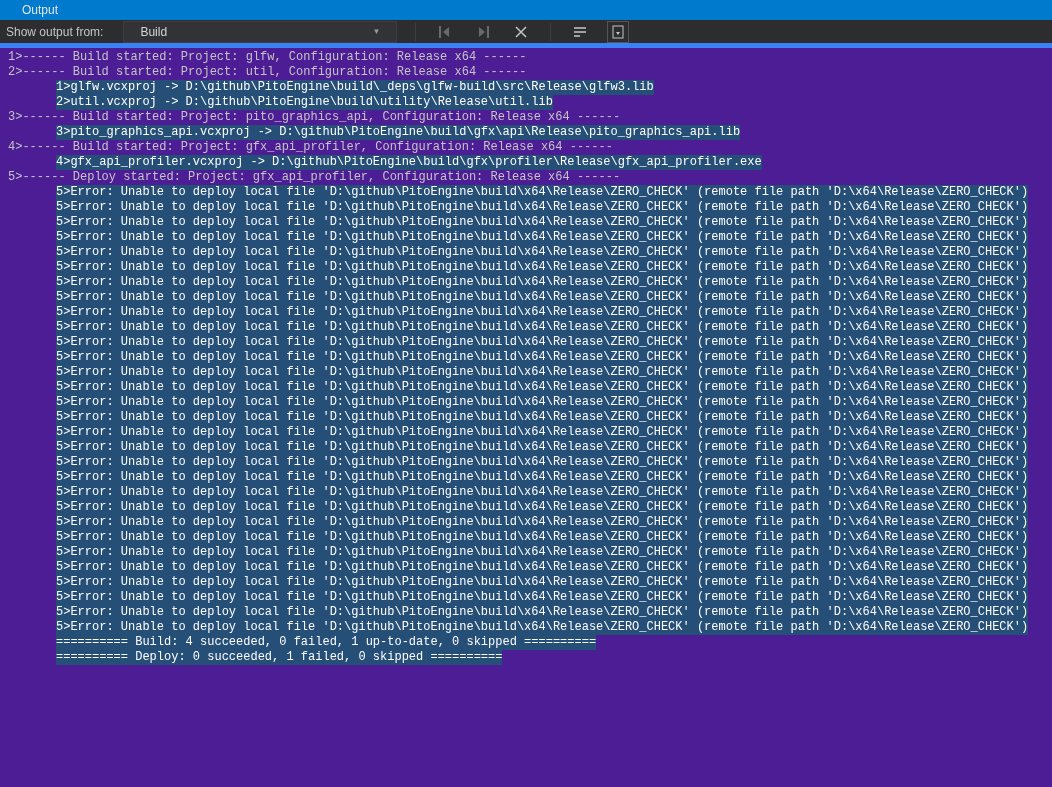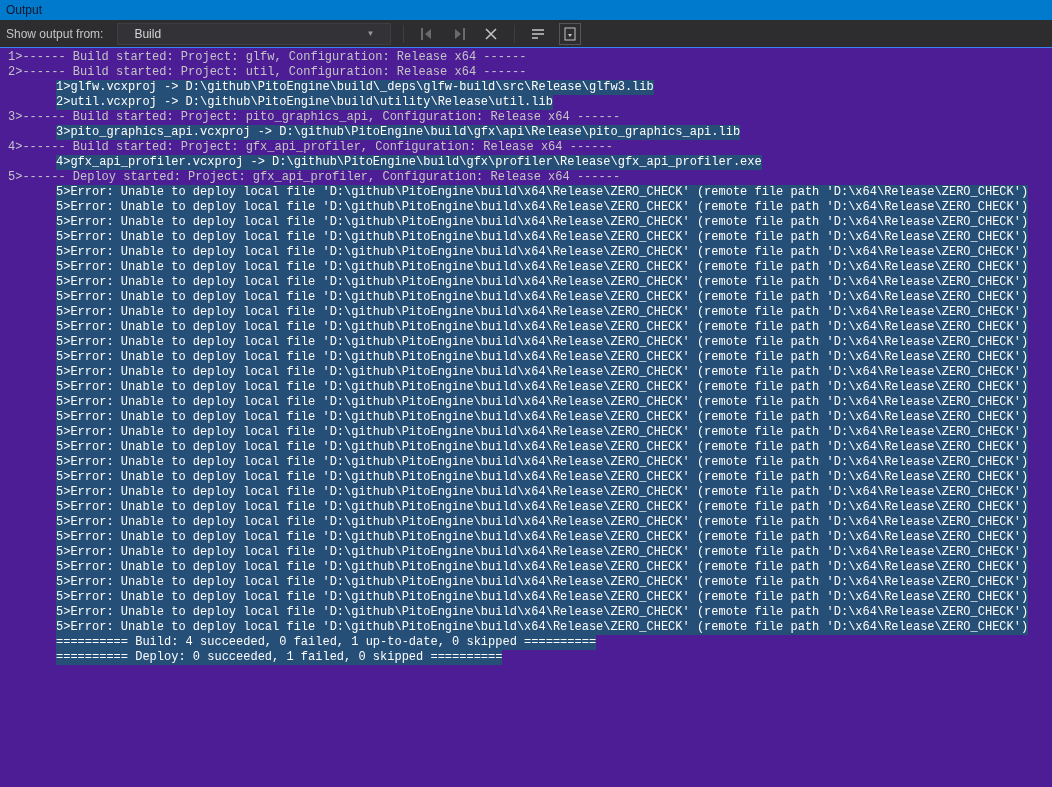--- a/index.html
+++ b/index.html
@@ -7,34 +7,34 @@
     font-family: "Segoe UI", Tahoma, sans-serif;
     background: #252526;
     color: #d4d4d4;
     width: 1052px;
     height: 787px;
     overflow: hidden;
     font-size: 12px;
   }
   .title-bar {
     background: #007acc;
-    color: #0f172a;
+    color: #e5e5e5;
     height: 20px;
     line-height: 20px;
-    padding-left: 6px;
+    padding-left: 22px;
     font-size: 12px;
   }
   .toolbar {
     background: #2d2d30;
-    border-bottom: 1px solid #3b82f6;
+    border-bottom: 5px solid #3b82f6;
     height: 28px;
     display: flex;
     align-items: center;
     padding: 0 6px;
-    gap: 10px;
+    gap: 16px;
   }
   .toolbar-label {
     color: #c5c5c5;
     font-size: 12px;
     margin-right: 4px;
   }
   .dropdown {
     background: #333337;
     border: 1px solid #3e3e42;
     color: #d4d4d4;

